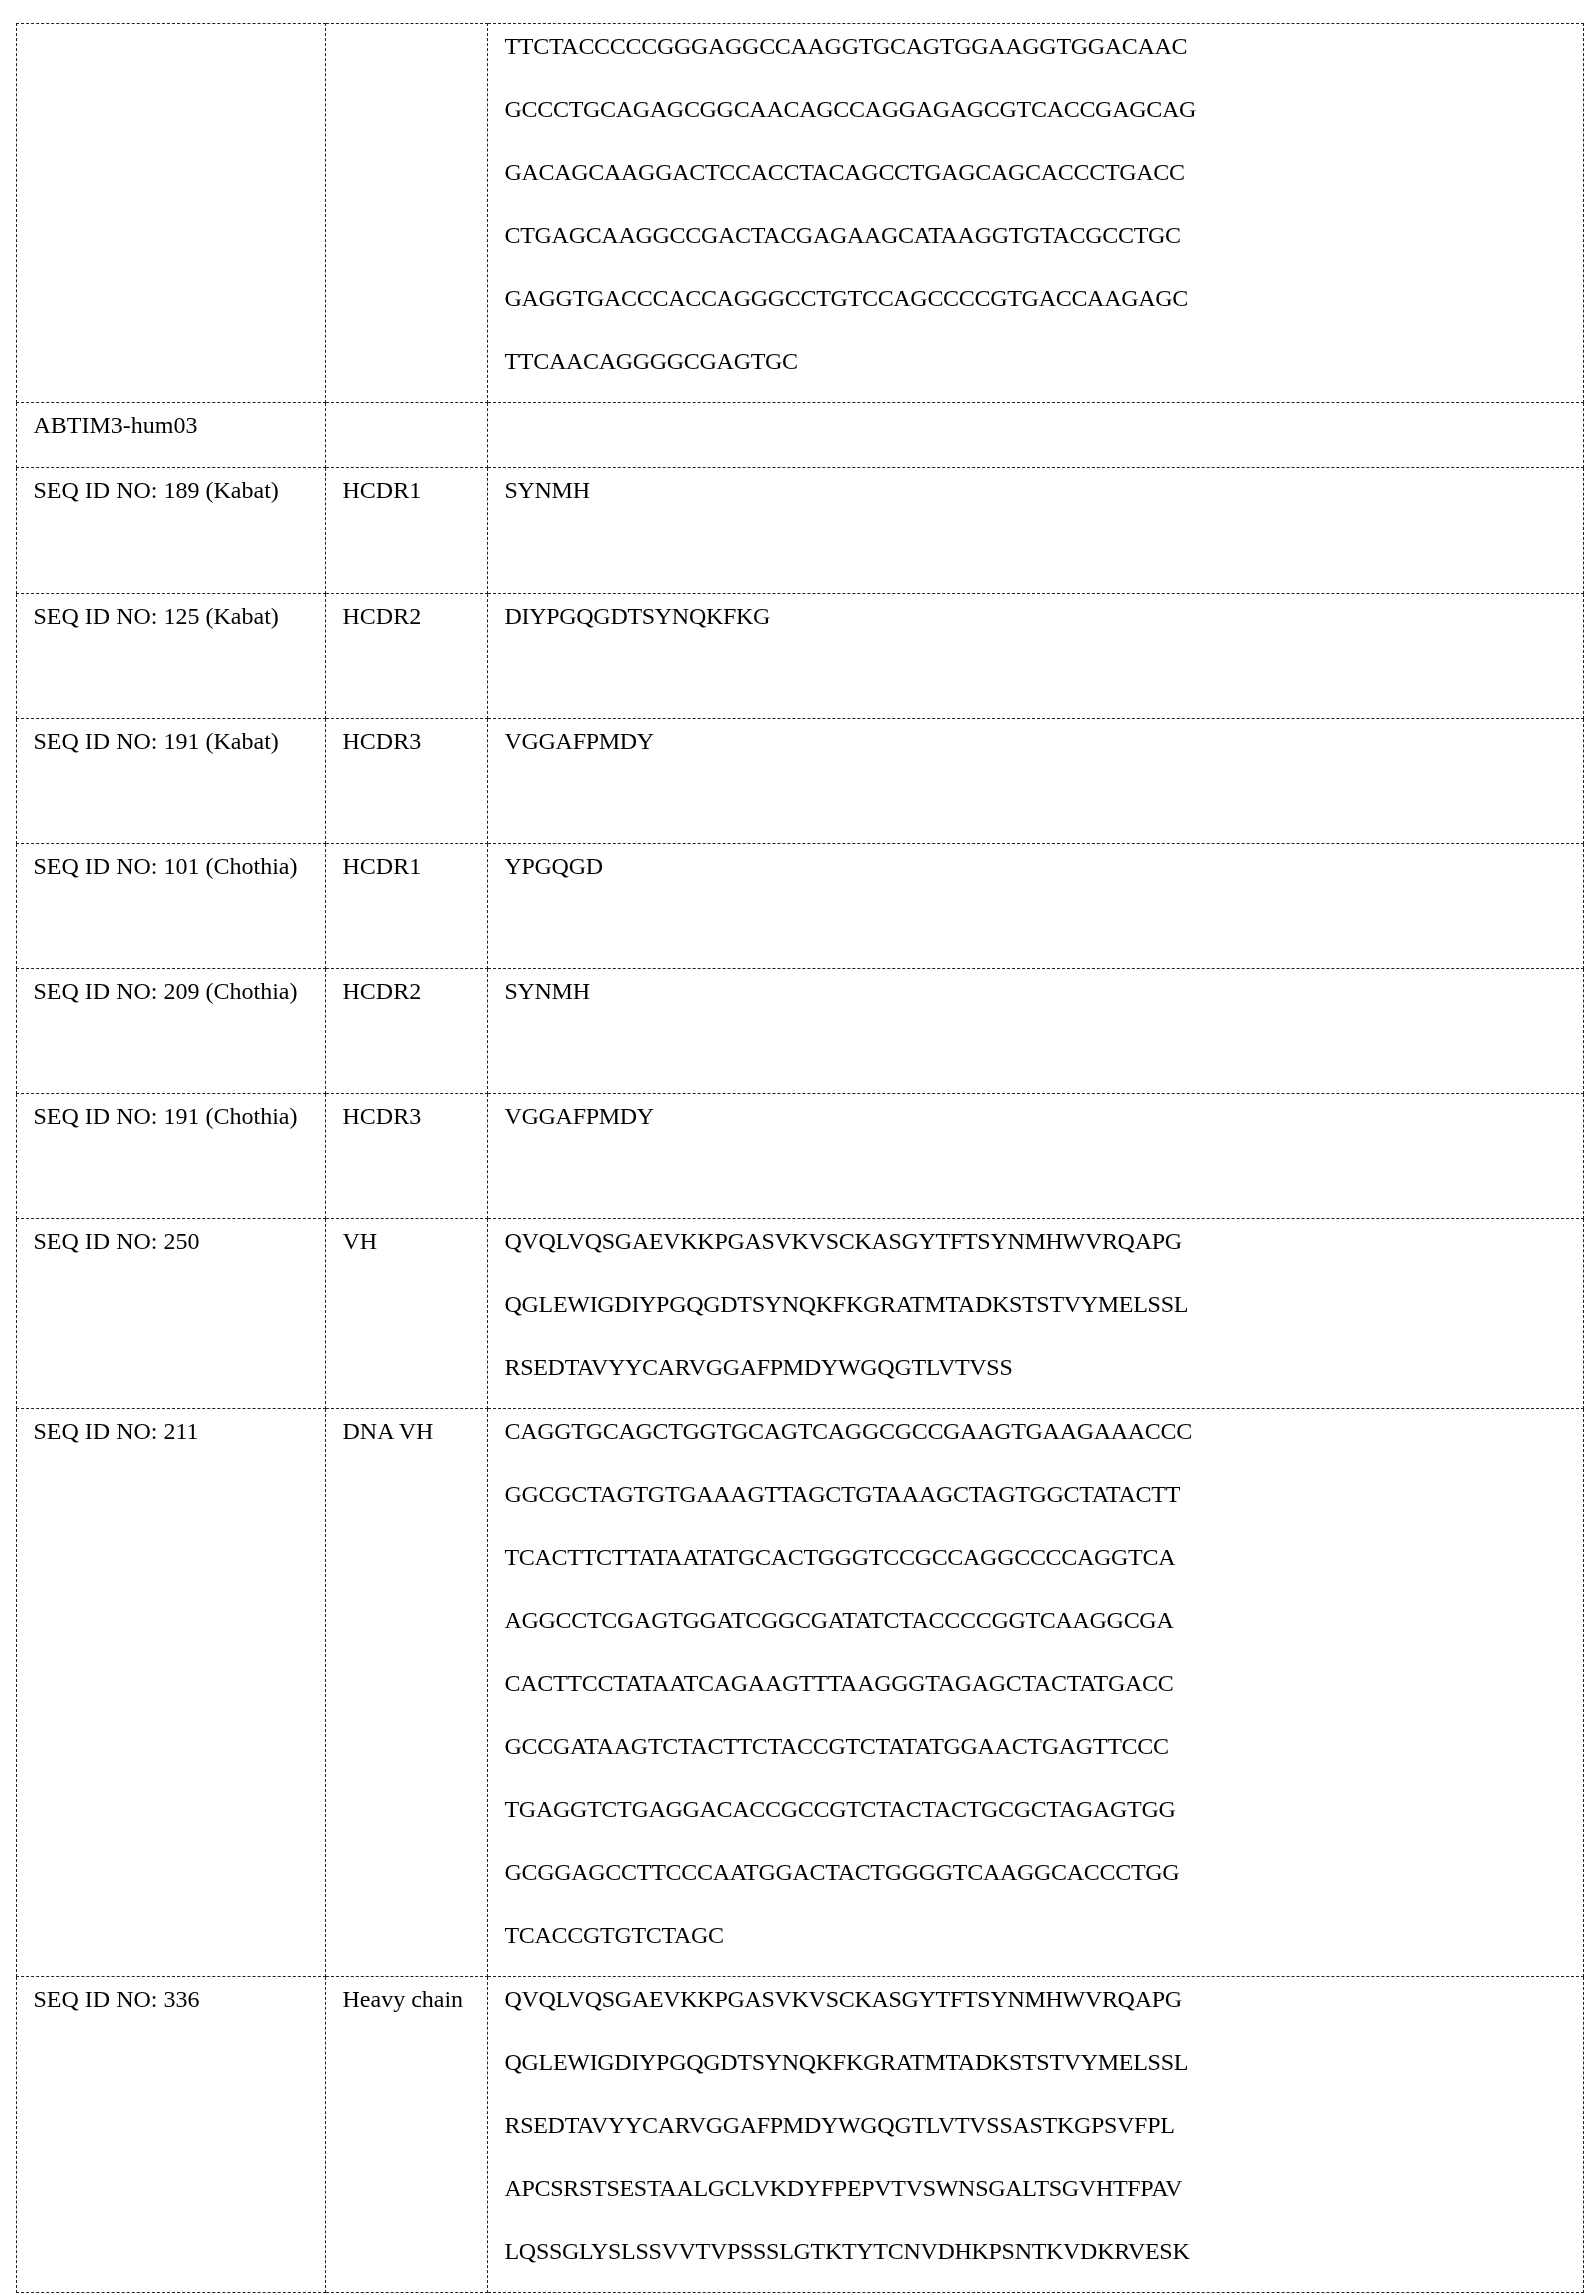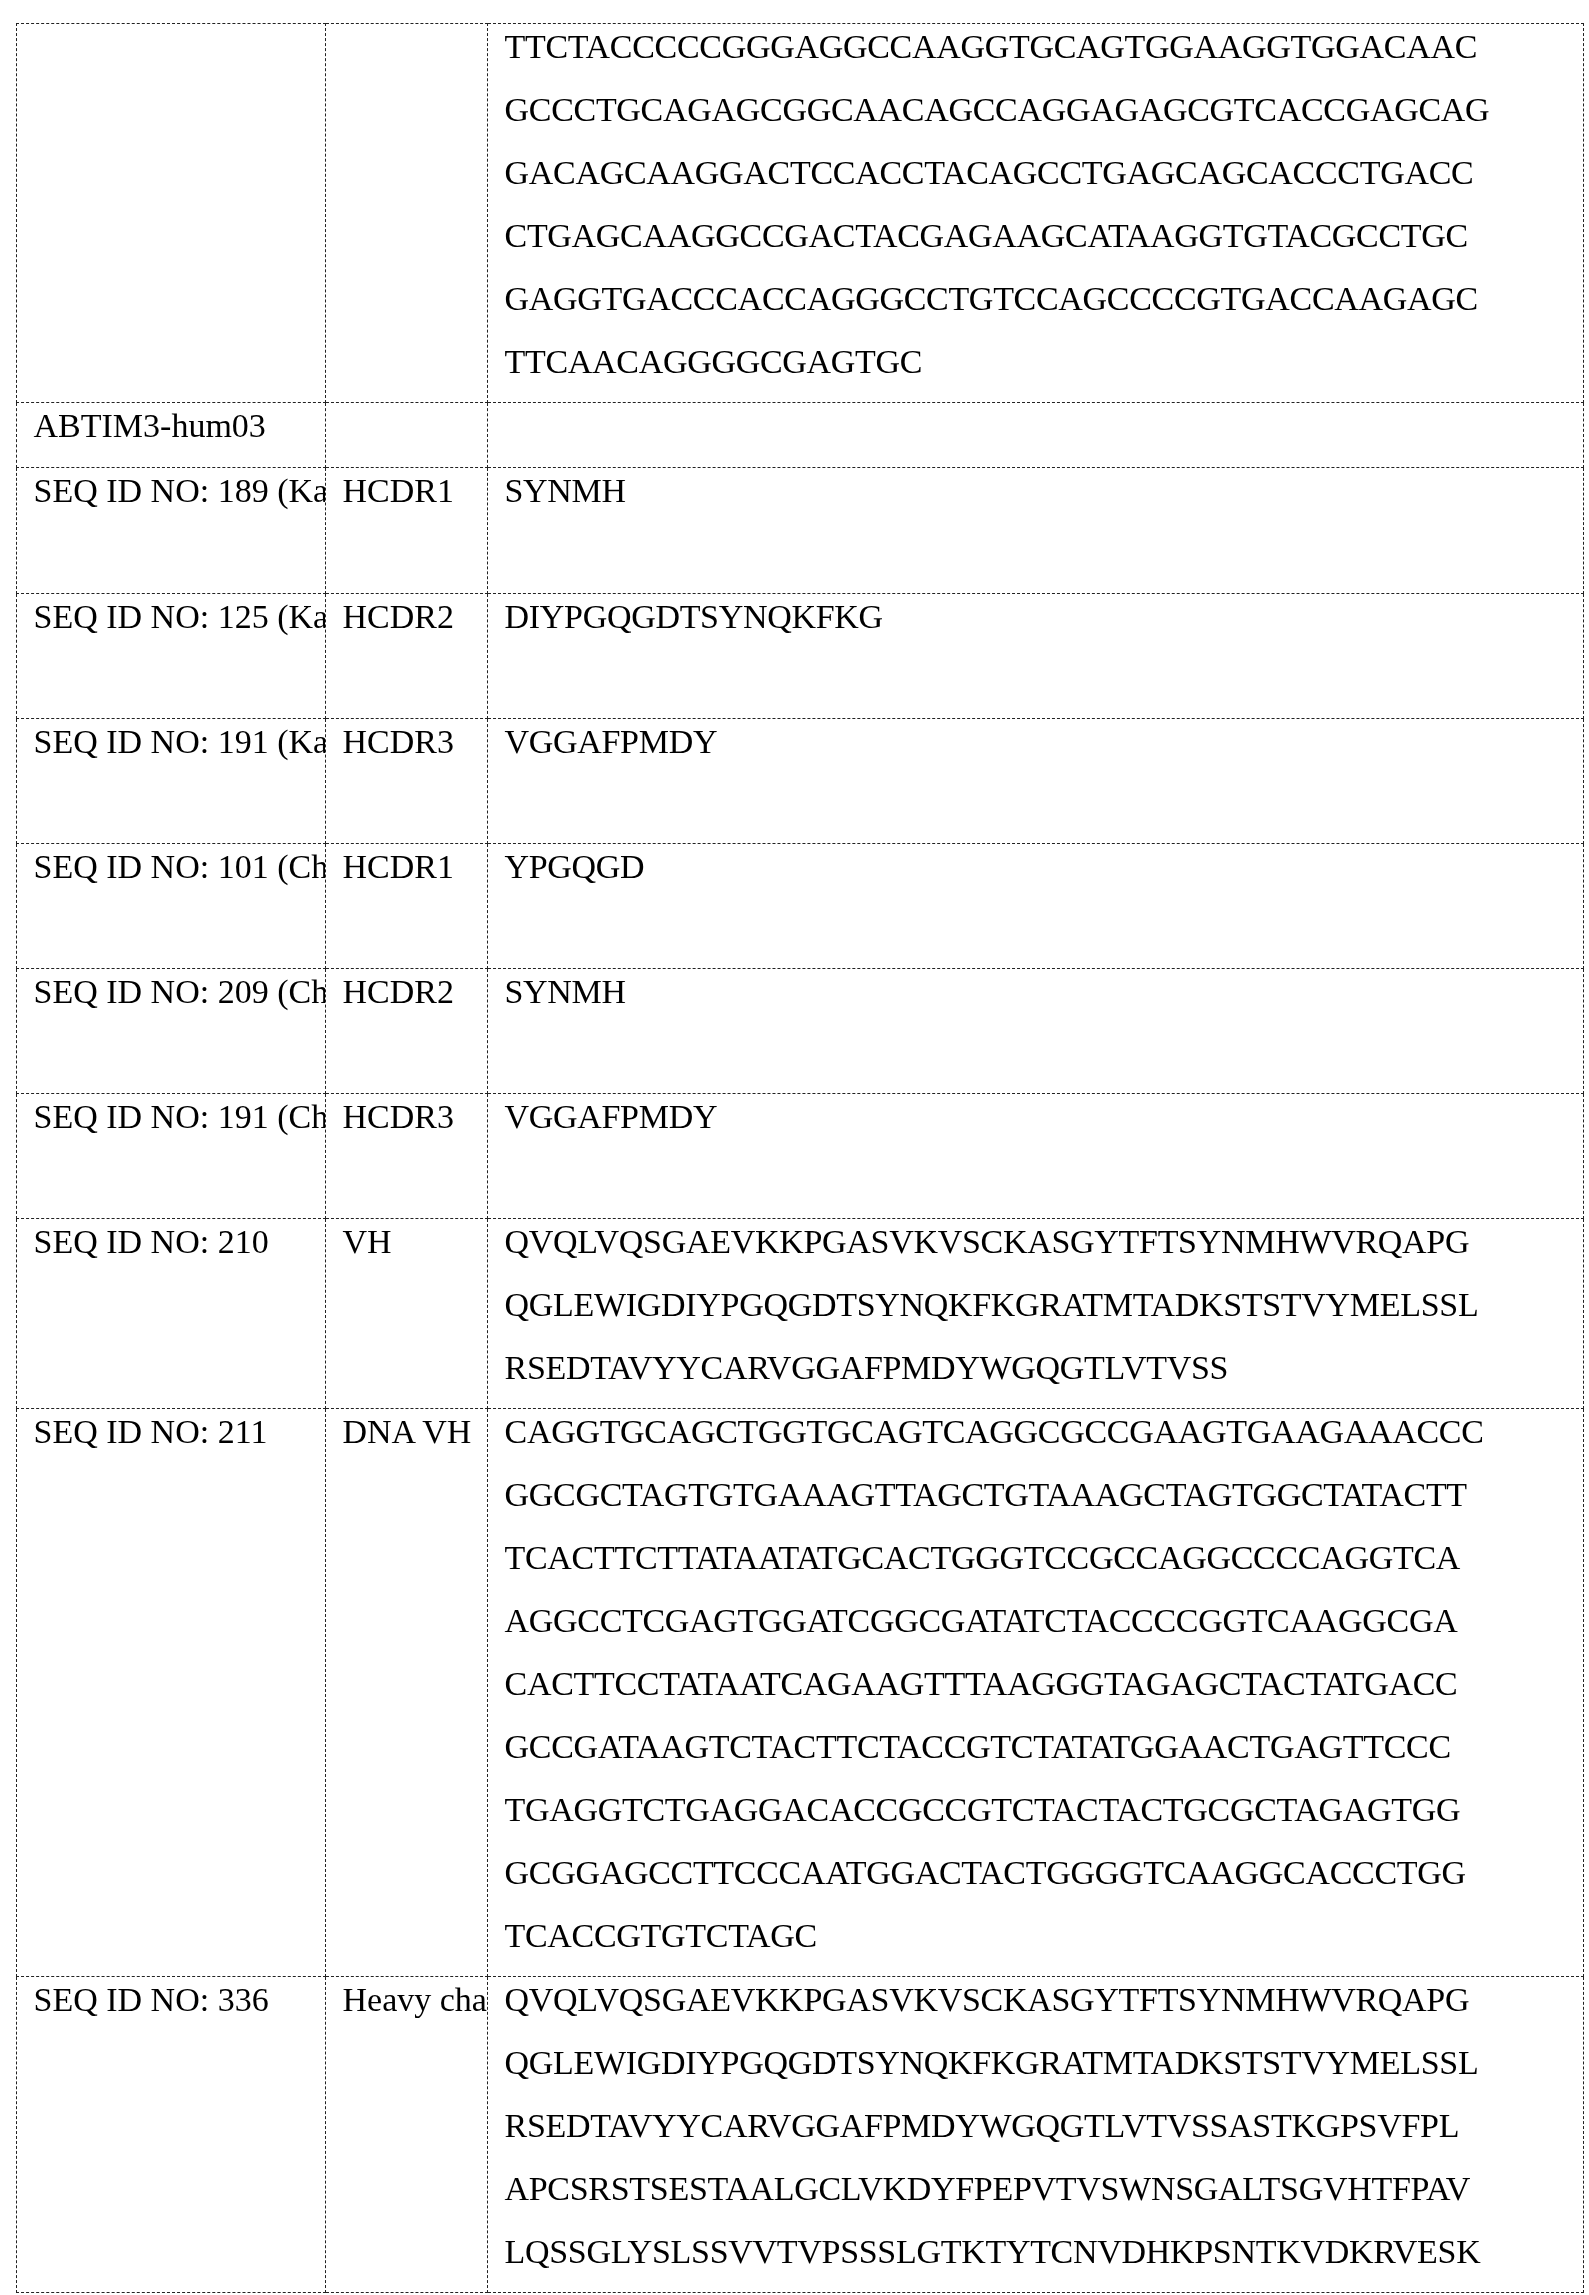--- a/index.html
+++ b/index.html
@@ -6,21 +6,21 @@
   body { width: 1589px; height: 2295px; position: relative; overflow: hidden;
          font-family: "Liberation Serif", "DejaVu Serif", serif; color: #000; }
   table.seq-table {
     position: absolute; left: 15.5px; top: 23px;
     width: 1566px; border-collapse: collapse; table-layout: fixed;
   }
   table.seq-table td {
     border: 1.7px dashed #222;
     vertical-align: top;
     padding: 0 0 0 17px;
-    font-size: 34px;
+    font-size: 24px;
     line-height: 63px;
     white-space: nowrap;
     overflow: hidden;
   }
   table.seq-table td .cell-text { position: relative; top: -8.6px; display: block; }
   col.c1 { width: 309px; }
   col.c2 { width: 162px; }
   col.c3 { width: 1096px; }
   td.seq { letter-spacing: -0.3px; }
   td.seq .line { display: block; }
@@ -197,21 +197,21 @@
     <td class="seq">
       <span class="cell-text">
             <span class="line">VGGAFPMDY</span>
           </span>
     </td>
   </tr>
 
   <tr style="height: 188px;">
     <td>
       <span class="cell-text">
-        <span class="line">SEQ ID NO: 210</span>
+        <span class="line">SEQ ID NO: 250</span>
         <span class="line"></span>
       </span>
     </td>
     <td>
       <span class="cell-text">
         <span class="line">VH</span>
         <span class="line"></span>
       </span>
     </td>
     <td class="seq">

